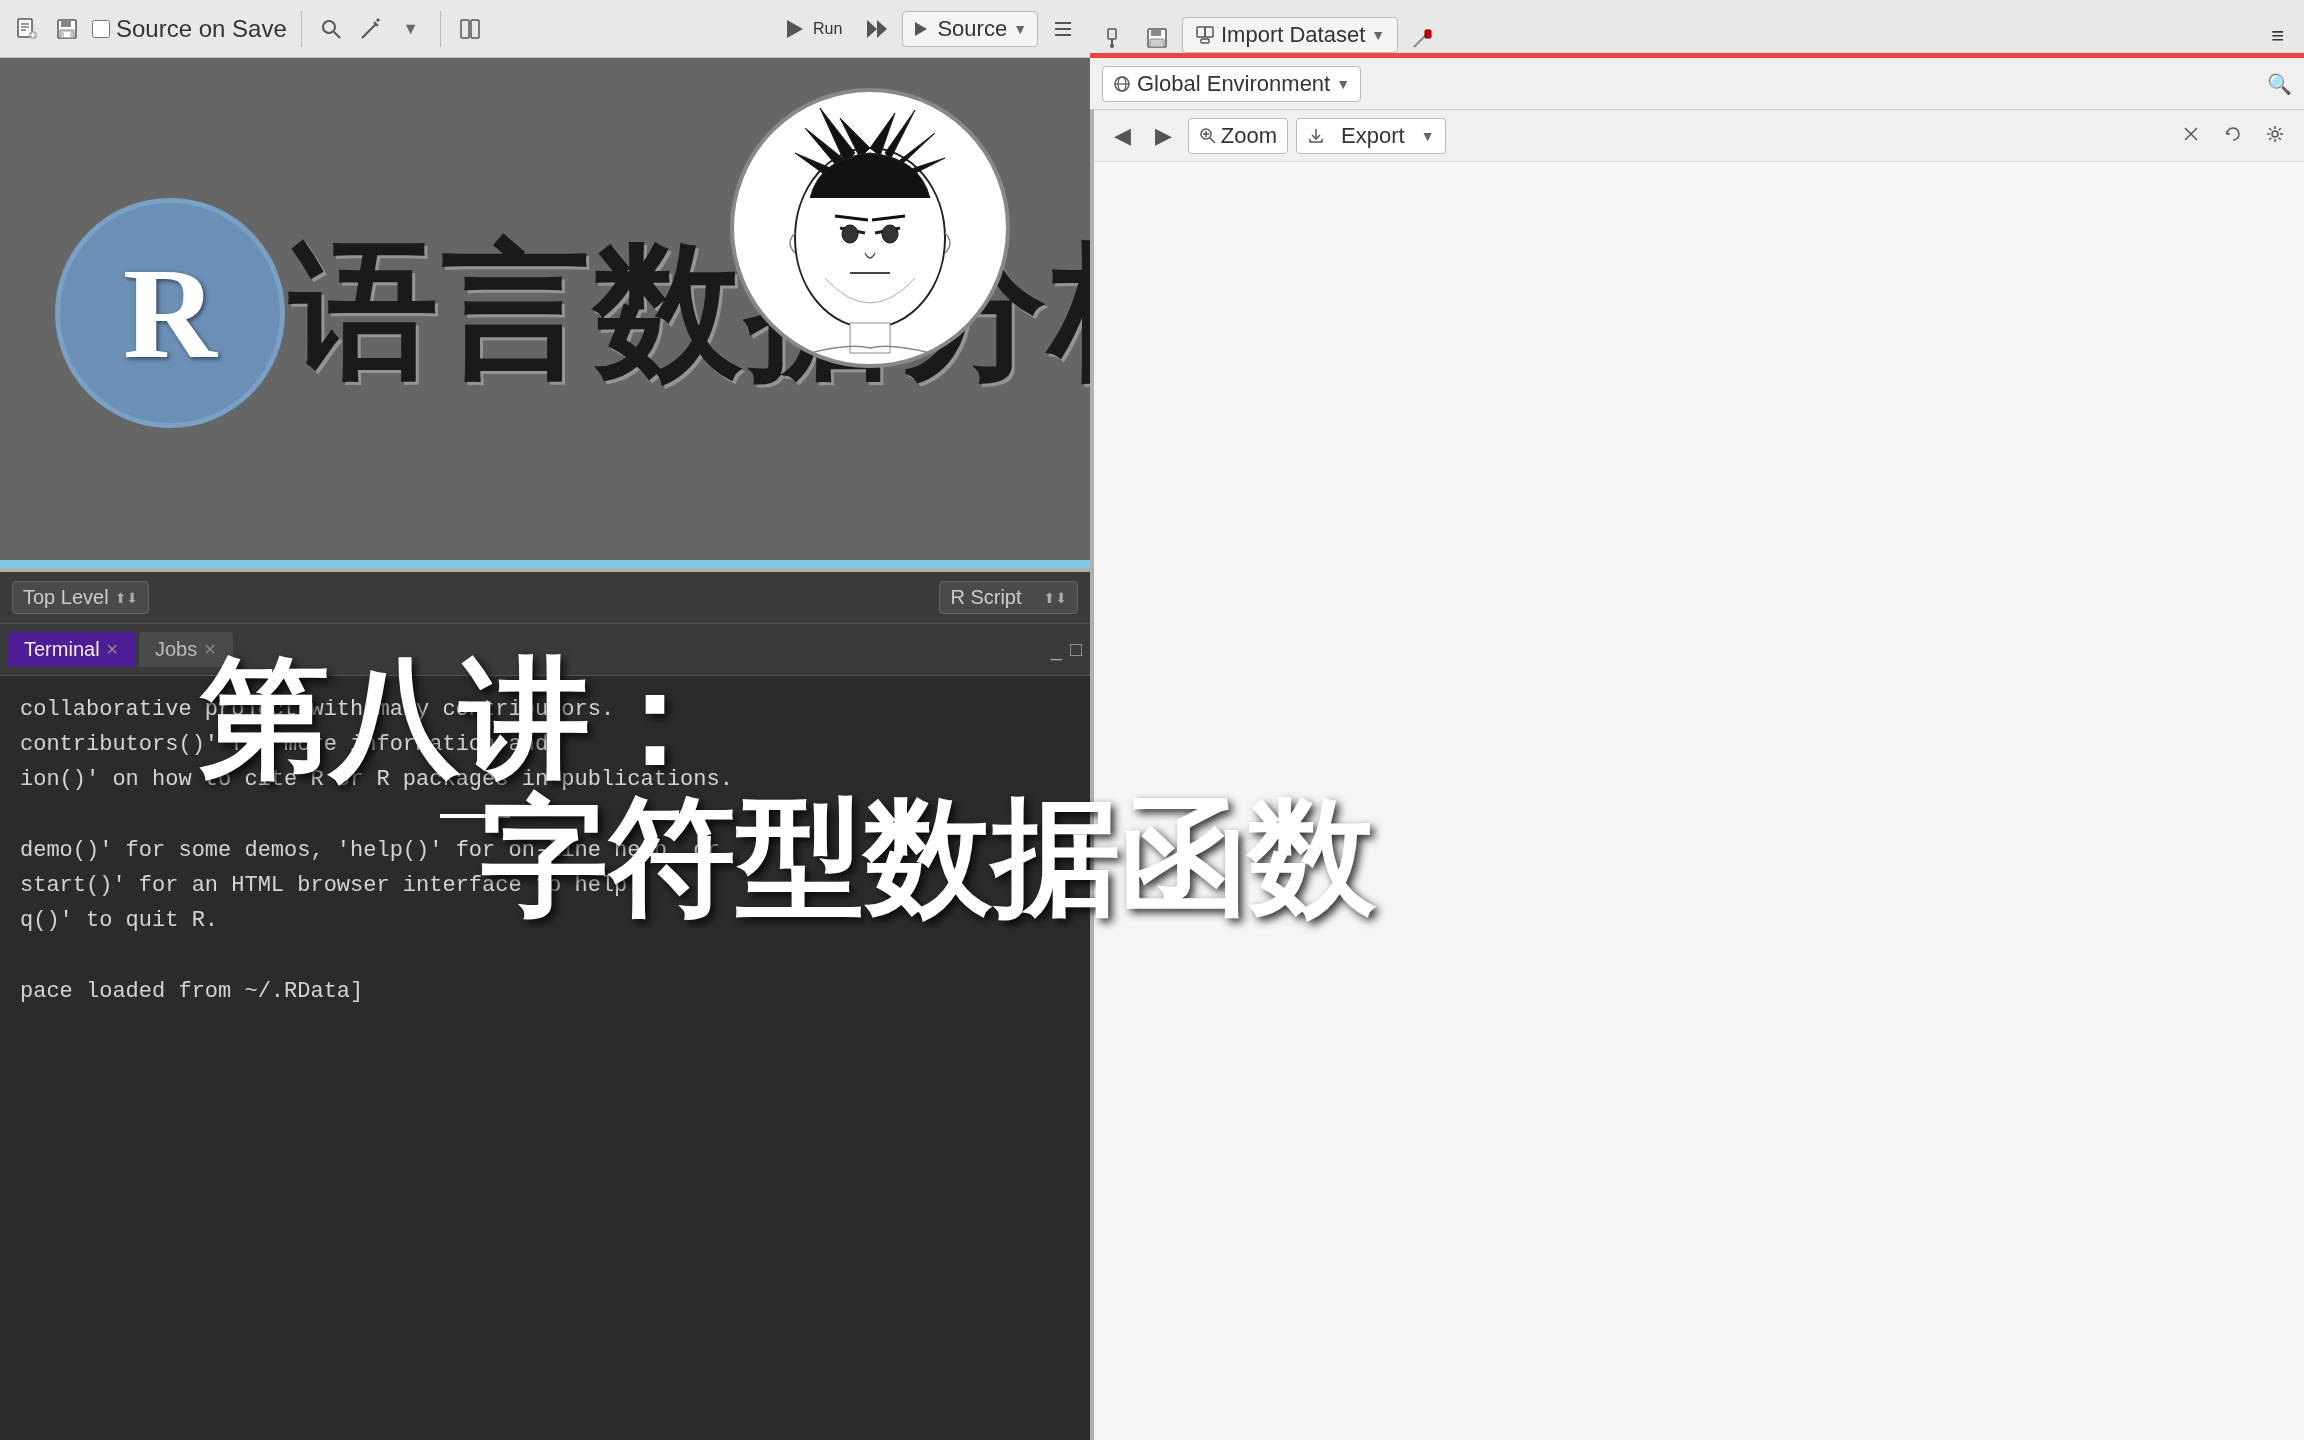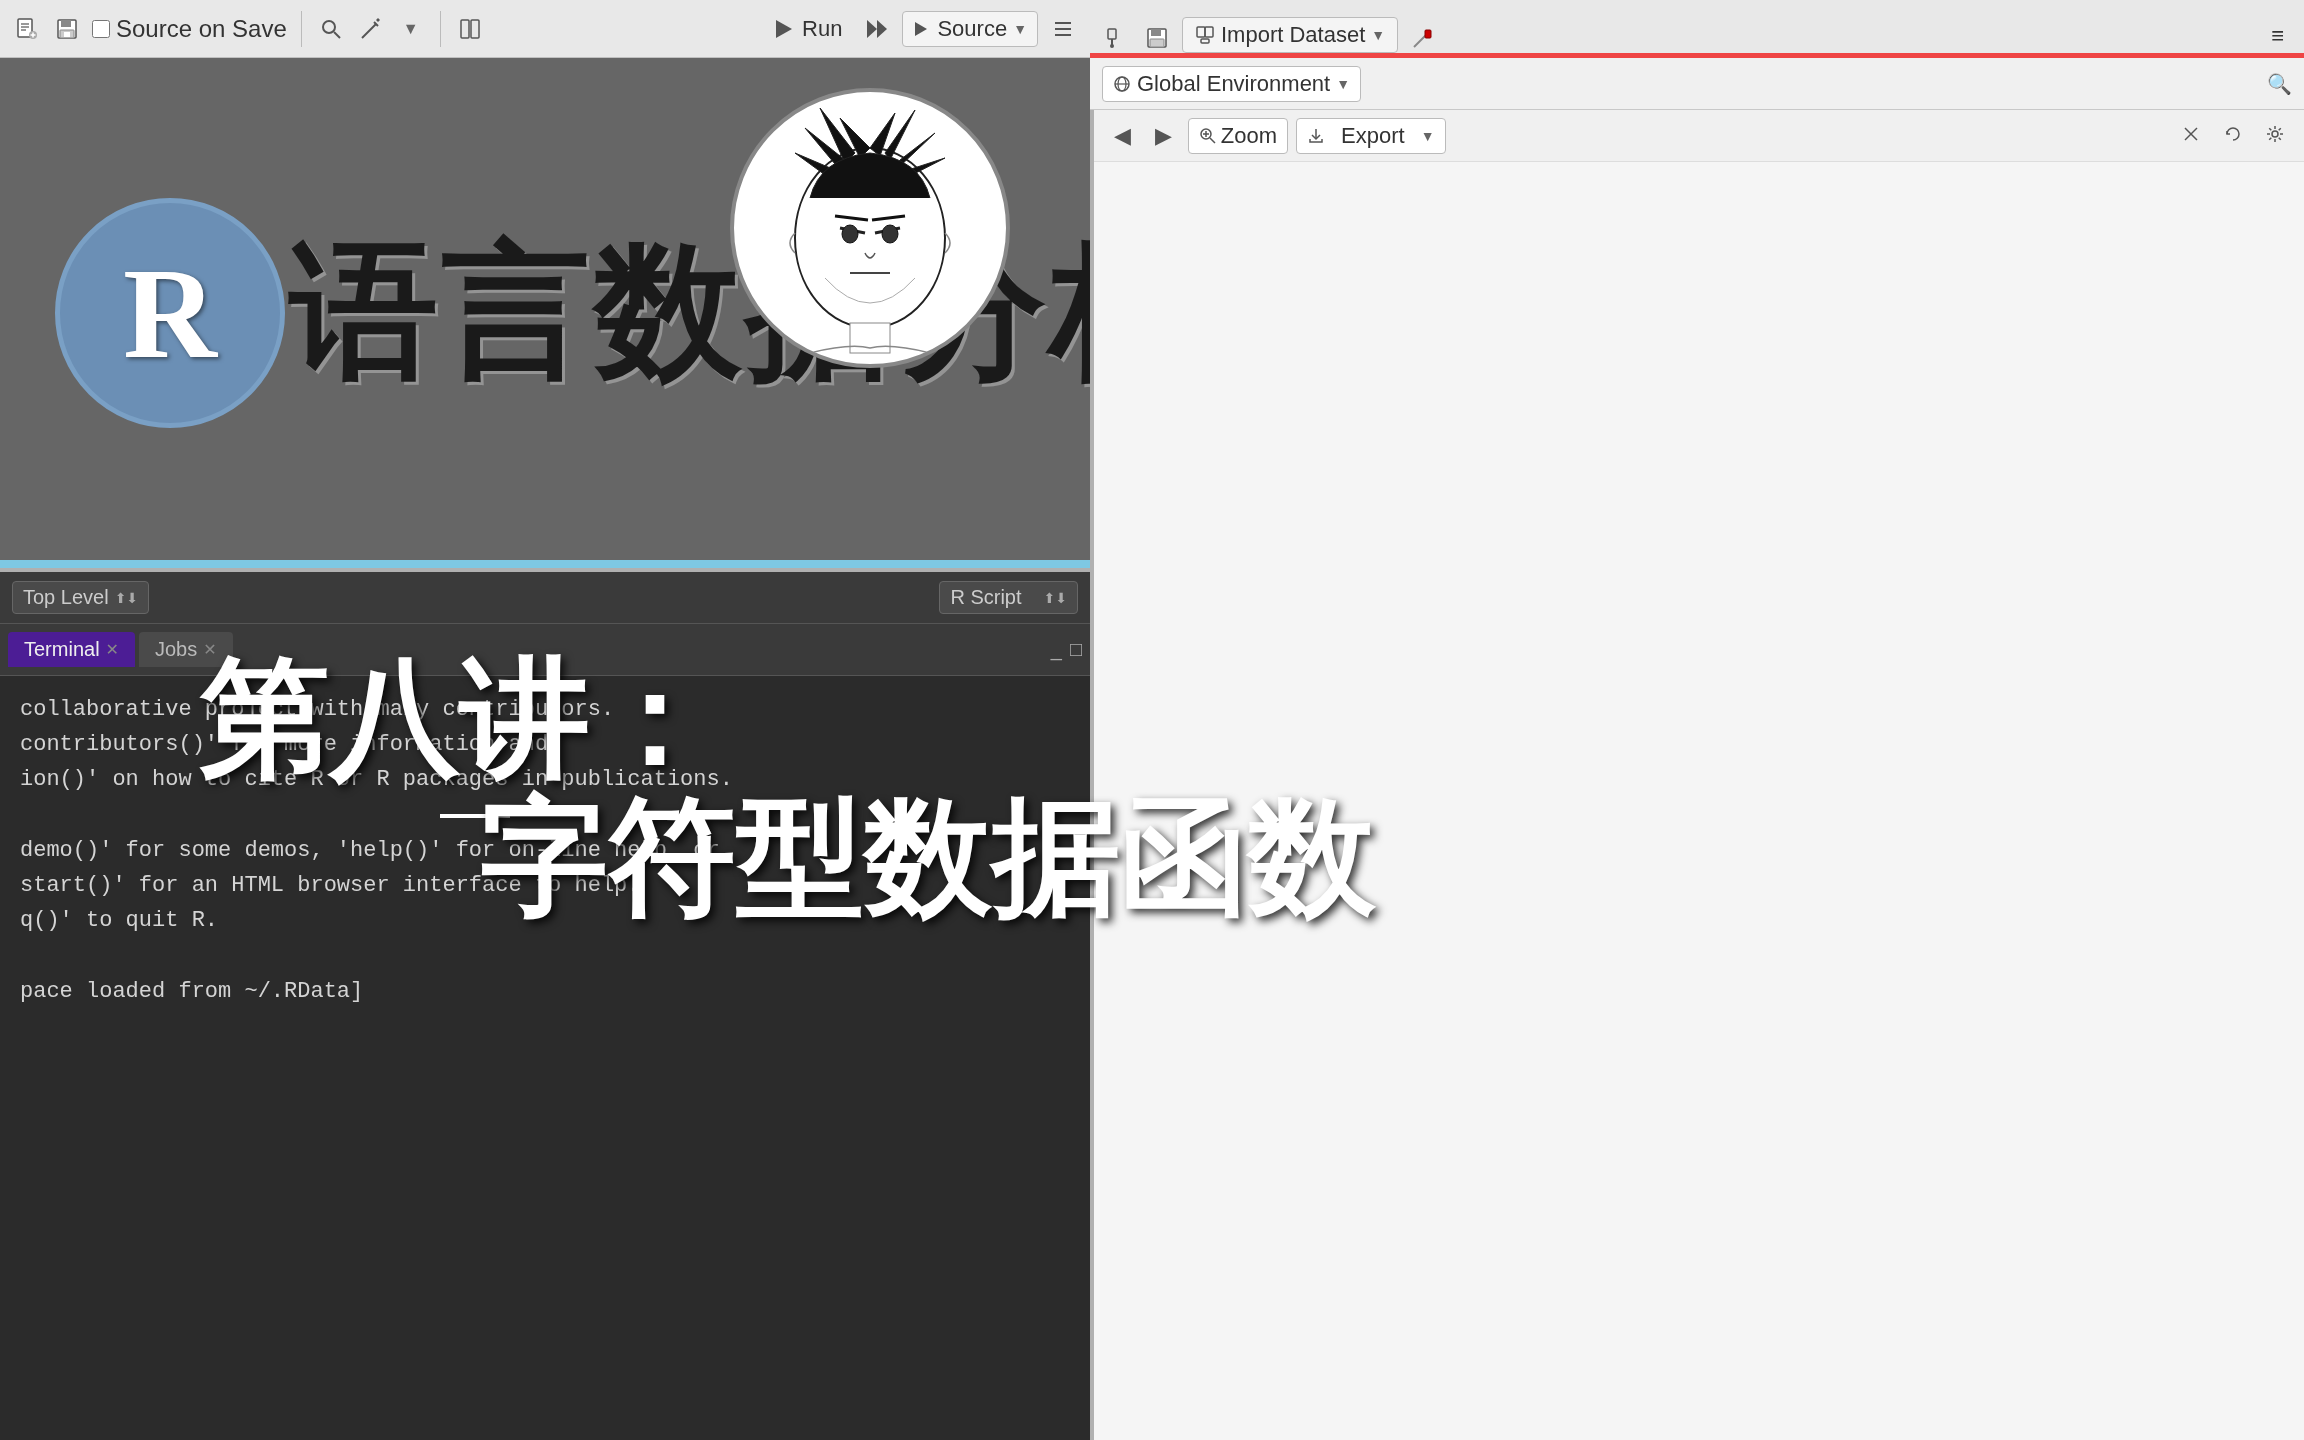--- a/index.html
+++ b/index.html
@@ -39,21 +39,21 @@
       font-size: 24px; color: #333; cursor: pointer;
     }
     .tb-checkbox-label input { width: 18px; height: 18px; cursor: pointer; }
     .tb-separator {
       width: 1px; height: 36px;
       background: #bbb;
       margin: 0 4px;
     }
     .tb-run-btn {
       display: flex; align-items: center; gap: 8px;
-      font-size: 22px; color: #333; cursor: pointer;
+      font-size: 16px; color: #333; cursor: pointer;
       padding: 4px 10px;
     }
     .source-btn {
       display: flex; align-items: center; gap: 6px;
       padding: 4px 10px;
       border: 1px solid #bbb;
       border-radius: 4px;
       background: #f4f4f4;
       font-size: 22px;
       cursor: pointer;

